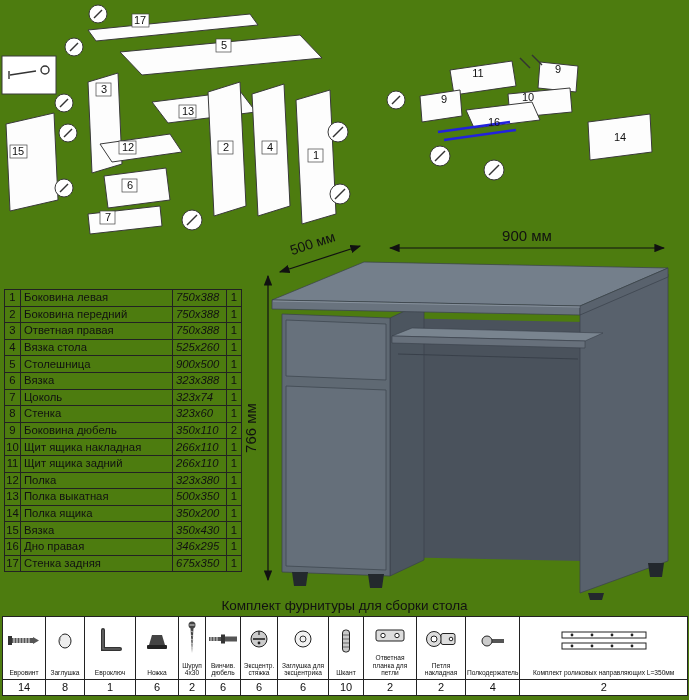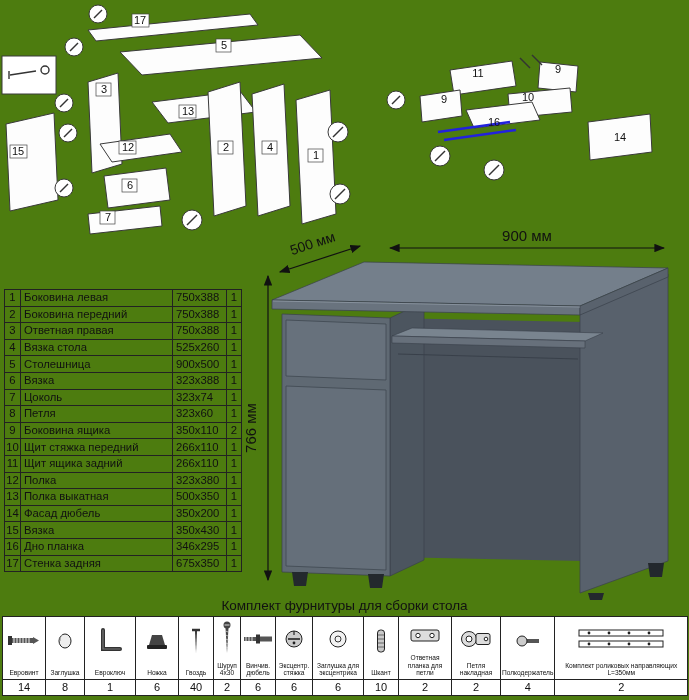--- a/index.html
+++ b/index.html
@@ -8,21 +8,21 @@
   .page { position:relative; width:689px; height:700px; background:#4d7c0f; overflow:hidden; }
   svg text { font-family:"Liberation Sans", sans-serif; fill:#111; }
   .diag-left  { position:absolute; left:0; top:0; }
   .diag-right { position:absolute; left:382px; top:50px; }
   .desk-svg   { position:absolute; left:240px; top:228px; }
 
   .parts { position:absolute; left:4px; top:289px; border-collapse:collapse; font-size:11.3px; }
   .parts td { border:1px solid #222; padding:0 3px; height:16.6px; line-height:13px; white-space:nowrap; }
   .parts td.c-num { width:16px; text-align:center; padding:0 1px; }
   .parts td.c-name { width:152px; }
-  .parts td.c-size { width:54px; }
+  .parts td.c-size { width:54px;font-style:italic; }
   .parts td.c-qty { width:15px; text-align:center; padding:0 1px; }
 
   .hw-title { position:absolute; top:598px; left:0; width:689px; text-align:center; font-size:13.5px; }
   .hw-table { position:absolute; left:2px; top:616px; width:686px; height:80px; display:flex; align-items:stretch; }
   .hw-cell { border:1px solid #222; margin-left:-1px; display:flex; flex-direction:column; background:#fff; }
   .hw-cell:first-child { margin-left:0; }
   .hw-icon { flex:1; display:flex; align-items:center; justify-content:center; overflow:hidden; }
   .hw-label { font-size:6.6px; text-align:center; line-height:1.15; padding:0 1px 2px; min-height:14px;
               display:flex; align-items:flex-end; justify-content:center; }
   .hw-qty { border-top:1px solid #222; text-align:center; font-size:11px; height:16px; line-height:15px; }
@@ -218,33 +218,33 @@
           <td class="c-qty">1</td>
         </tr>
       <tr>
           <td class="c-num">7</td>
           <td class="c-name">Цоколь</td>
           <td class="c-size">323x74</td>
           <td class="c-qty">1</td>
         </tr>
       <tr>
           <td class="c-num">8</td>
-          <td class="c-name">Петля</td>
+          <td class="c-name">Стенка</td>
           <td class="c-size">323x60</td>
           <td class="c-qty">1</td>
         </tr>
       <tr>
           <td class="c-num">9</td>
-          <td class="c-name">Боковина ящика</td>
+          <td class="c-name">Боковина дюбель</td>
           <td class="c-size">350x110</td>
           <td class="c-qty">2</td>
         </tr>
       <tr>
           <td class="c-num">10</td>
-          <td class="c-name">Щит стяжка передний</td>
+          <td class="c-name">Щит ящика накладная</td>
           <td class="c-size">266x110</td>
           <td class="c-qty">1</td>
         </tr>
       <tr>
           <td class="c-num">11</td>
           <td class="c-name">Щит ящика задний</td>
           <td class="c-size">266x110</td>
           <td class="c-qty">1</td>
         </tr>
       <tr>
@@ -254,33 +254,33 @@
           <td class="c-qty">1</td>
         </tr>
       <tr>
           <td class="c-num">13</td>
           <td class="c-name">Полка выкатная</td>
           <td class="c-size">500x350</td>
           <td class="c-qty">1</td>
         </tr>
       <tr>
           <td class="c-num">14</td>
-          <td class="c-name">Фасад дюбель</td>
+          <td class="c-name">Полка ящика</td>
           <td class="c-size">350x200</td>
           <td class="c-qty">1</td>
         </tr>
       <tr>
           <td class="c-num">15</td>
           <td class="c-name">Вязка</td>
           <td class="c-size">350x430</td>
           <td class="c-qty">1</td>
         </tr>
       <tr>
           <td class="c-num">16</td>
-          <td class="c-name">Дно планка</td>
+          <td class="c-name">Дно правая</td>
           <td class="c-size">346x295</td>
           <td class="c-qty">1</td>
         </tr>
       <tr>
           <td class="c-num">17</td>
           <td class="c-name">Стенка задняя</td>
           <td class="c-size">675x350</td>
           <td class="c-qty">1</td>
         </tr>
     </tbody>
@@ -323,30 +323,20 @@
     </div>
     <div class="hw-cell" style="flex:0 0 44px">
       <div class="hw-icon">
         <svg width="34" height="40" viewBox="0 0 34 40">
             <path d="M12,14 h10 l3,10 h-16 z" fill="#444"></path>
             <rect x="7" y="24" width="20" height="4" rx="1" fill="#222"></rect>
           </svg>
       </div>
       <div class="hw-label">Ножка</div>
       <div class="hw-qty">6</div>
-    </div>
-    <div class="hw-cell" style="flex:0 0 34px">
-      <div class="hw-icon">
-        <svg width="34" height="40" viewBox="0 0 34 40">
-            <line x1="13" y1="9" x2="21" y2="9" stroke="#333" stroke-width="2.5"></line>
-            <path d="M16,10 h2 l-1,22 z" fill="#333"></path>
-          </svg>
-      </div>
-      <div class="hw-label">Гвоздь</div>
-      <div class="hw-qty">40</div>
     </div>
     <div class="hw-cell" style="flex:0 0 28px">
       <div class="hw-icon">
         <svg width="26" height="44" viewBox="0 0 26 44">
             <circle cx="13" cy="8" r="3.5" fill="#444"></circle>
             <line x1="10.5" y1="8" x2="15.5" y2="8" stroke="#eee" stroke-width="0.9"></line>
             <path d="M11.5,11 h3 L13,36 Z" fill="#444"></path>
             <path d="M11.5,14 l3.4,1.3 M11.6,18 l3.2,1.3 M11.7,22 l3,1.2 M11.9,26 l2.6,1.1 M12,30 l2.2,0.9" stroke="#ddd" stroke-width="0.7"></path>
           </svg>
       </div>

